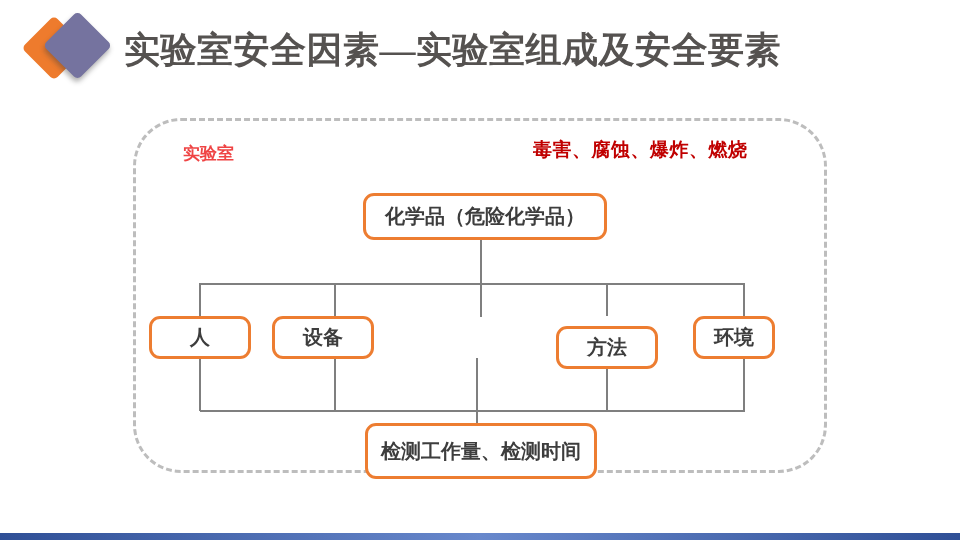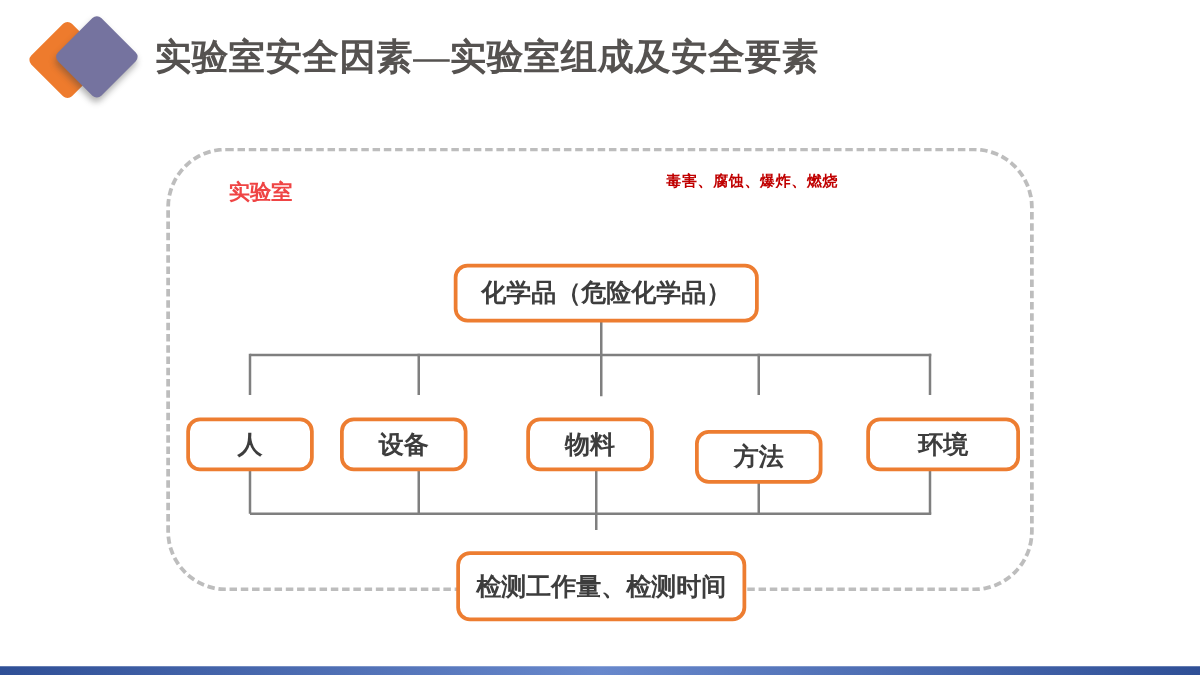--- a/index.html
+++ b/index.html
@@ -8,47 +8,47 @@
     font-family:"Liberation Serif","DejaVu Serif",serif;
   }
   
   .diamond{position:absolute;transform:rotate(45deg);border-radius:5px;}
   .diamond-orange{left:31px;top:25px;width:46px;height:46px;background:#EE7B2D;}
   .diamond-purple{left:53px;top:21px;width:49px;height:49px;background:#75739F;
     box-shadow:2px 3px 5px rgba(60,60,60,.40);}
   
   .title{
     position:absolute;left:124px;top:26px;width:700px;
-    font-size:29px;font-weight:bold;color:#555250;letter-spacing:.5px;white-space:nowrap;
+    font-size:36px;font-weight:bold;color:#555250;letter-spacing:.5px;white-space:nowrap;
   }
   
   .lab-frame{
     position:absolute;left:133px;top:118px;width:694px;height:355px;
     border:3px dashed #bdbdbd;border-radius:48px;box-sizing:border-box;background:transparent;
   }
   .lab-label{
     position:absolute;left:183px;top:142px;
     font-size:17px;font-weight:bold;color:#ef4444;
   }
   .hazards{
     position:absolute;left:533px;top:137px;
-    font-size:12px;font-weight:bold;color:#C00000;white-space:nowrap;letter-spacing:.5px;
+    font-size:19px;font-weight:bold;color:#C00000;white-space:nowrap;letter-spacing:.5px;
   }
   
   .node{
     position:absolute;background:#ffffff;border:3px solid #ED7D31;border-radius:11px;
     box-sizing:border-box;display:flex;align-items:center;justify-content:center;
-    font-size:20px;font-weight:bold;color:#3d3d3d;white-space:nowrap;z-index:2;margin-top:18px;
+    font-size:20px;font-weight:bold;color:#3d3d3d;white-space:nowrap;z-index:2;
   }
   .node-top{left:363px;top:193px;width:244px;height:47px;}
   .node-r0{left:149px;top:316px;width:102px;height:43px;}
   .node-r1{left:272px;top:316px;width:102px;height:43px;}
   .node-r2{left:421px;top:316px;width:102px;height:43px;}
   .node-r3{left:556px;top:326px;width:102px;height:43px;}
-  .node-r4{left:693px;top:316px;width:123px;height:43px;}
+  .node-r4{left:693px;top:316px;width:82px;height:43px;}
   .node-bottom{left:365px;top:423px;width:232px;height:56px;}
   
   .cline{position:absolute;background:#7f7f7f;z-index:1;}
   .c-top-center{left:480px;top:239px;width:2px;height:78px;}
   .c-bus1{left:200px;top:283px;width:545px;height:2px;}
   .c-s1a{left:199px;top:283px;width:2px;height:33px;}
   .c-s1b{left:334px;top:283px;width:2px;height:33px;}
   .c-s1d{left:606px;top:283px;width:2px;height:33px;}
   .c-s1e{left:743px;top:283px;width:2px;height:33px;}
   .c-s2a{left:199px;top:358px;width:2px;height:53px;}
@@ -86,20 +86,19 @@
   <div class="cline c-s2a"></div>
   <div class="cline c-s2b"></div>
   <div class="cline c-s2c"></div>
   <div class="cline c-s2d"></div>
   <div class="cline c-s2e"></div>
   <div class="cline c-bus2"></div>
 
   <div class="node node-top">化学品（危险化学品）</div>
   <div class="node node-r0">人</div>
   <div class="node node-r1">设备</div>
-  <div class="node node-r2">物料</div>
   <div class="node node-r3">方法</div>
   <div class="node node-r4">环境</div>
   <div class="node node-bottom">检测工作量、检测时间</div>
 
   <div class="footer-bar"></div>
 
 </div>
 
 </body></html>

